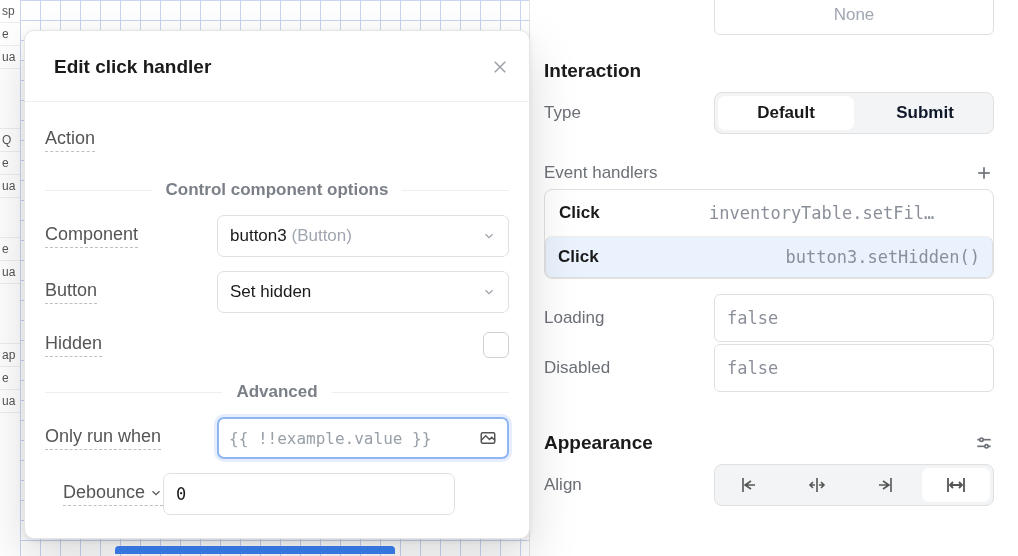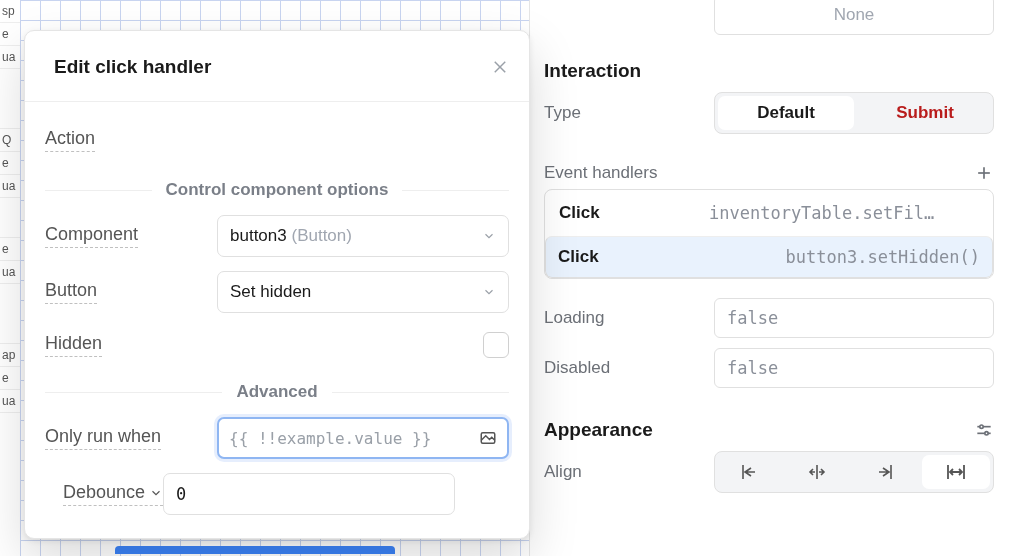--- a/index.html
+++ b/index.html
@@ -72,40 +72,40 @@
     color:#a0a6b0; font-size:17px;
   }
   .segmented {
     display:flex; flex:1;
     border:1px solid #e0e0e0; border-radius:8px; overflow:hidden;
     background:#f3f4f6;
     height:42px;
   }
   .segmented .seg {
     flex:1; display:flex; align-items:center; justify-content:center;
-    font-size:17px; font-weight:600; color:#b91c1c; cursor:pointer;
+    font-size:17px; font-weight:600; color:#0f172a; cursor:pointer;
   }
   .segmented .seg.active {
     background:#fff; color:#1a1a1a;
     border-radius:7px; margin:3px;
   }
   .eh-list {
     border:1px solid #e0e0e0; border-radius:8px; overflow:hidden;
     margin-top:4px;
   }
   .eh-item {
     display:flex; align-items:center; height:46px;
     padding:0 14px; cursor:pointer;
   }
   .eh-item + .eh-item { border-top:1px solid #eee; }
   .eh-item .ev { width:150px; font-weight:600; font-size:17px; color:#1a1a1a; }
   .eh-item .code { font-family: ui-monospace,Menlo,monospace; font-size:17px; color:#8a8f99; white-space:nowrap; overflow:hidden; text-overflow:ellipsis; }
   .eh-item.sel { background:#e9f2fd; }
   .val-input {
-    flex:1; height:40px; border:1px solid #e0e0e0; border-radius:6px;
+    flex:1; height:48px; border:1px solid #e0e0e0; border-radius:6px;
     padding:0 12px; font-family: ui-monospace,Menlo,monospace; font-size:17px;
     color:#8a8f99; display:flex; align-items:center;
   }
   .plus-icon { width:20px; height:20px; color:#6c7077; cursor:pointer; }
   .settings-icon { width:20px; height:20px; color:#6c7077; cursor:pointer; }
   .align-group {
     display:flex; flex:1; gap:0;
     border:1px solid #e0e0e0; border-radius:8px; height:42px;
     background:#f3f4f6;
   }
@@ -246,21 +246,21 @@
 
   <div class="insp-row" style="margin-top:14px;">
     <div class="lab">Loading</div>
     <div class="val-input">false</div>
   </div>
   <div class="insp-row">
     <div class="lab">Disabled</div>
     <div class="val-input">false</div>
   </div>
 
-  <div class="section-head" style="margin-top:26px;gap:40px;">
+  <div class="section-head" style="margin-top:39px;gap:40px;">
     <span>Appearance</span>
     <svg class="settings-icon" viewBox="0 0 24 24" fill="none" stroke="currentColor" stroke-width="2">
       <line x1="4" y1="8" x2="20" y2="8"></line>
         <circle cx="9" cy="8" r="2" fill="#fff"></circle>
       <line x1="4" y1="16" x2="20" y2="16"></line>
         <circle cx="15" cy="16" r="2" fill="#fff"></circle>
     </svg>
   </div>
 
   <div class="insp-row">

